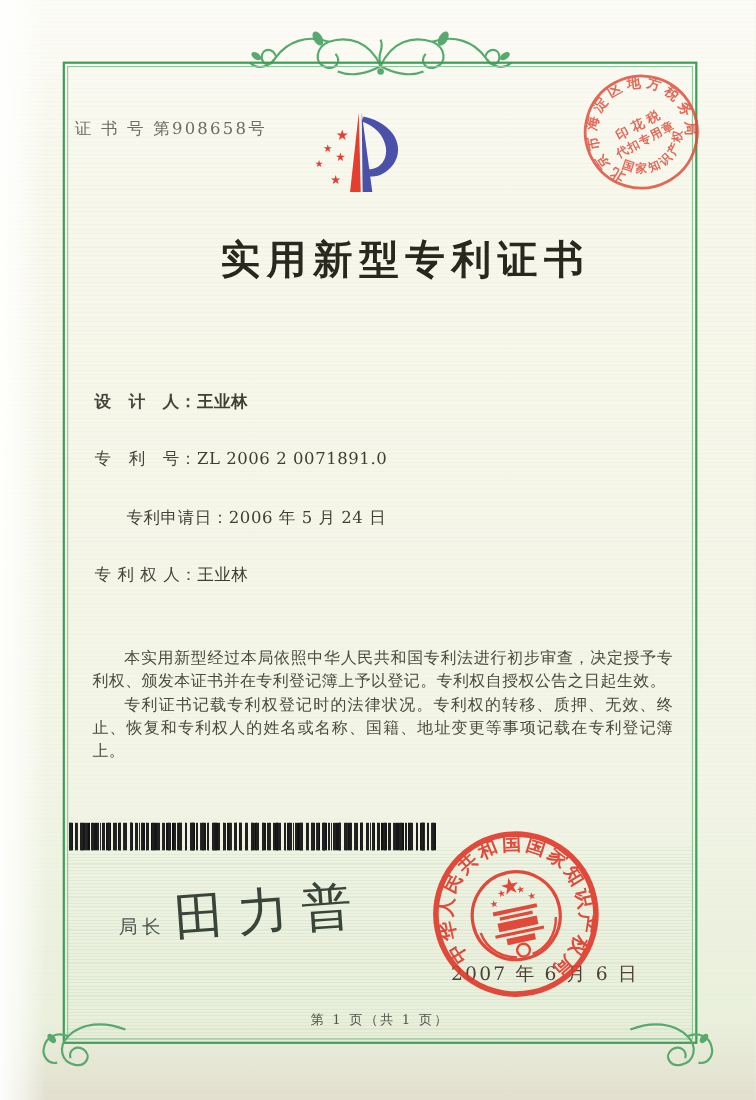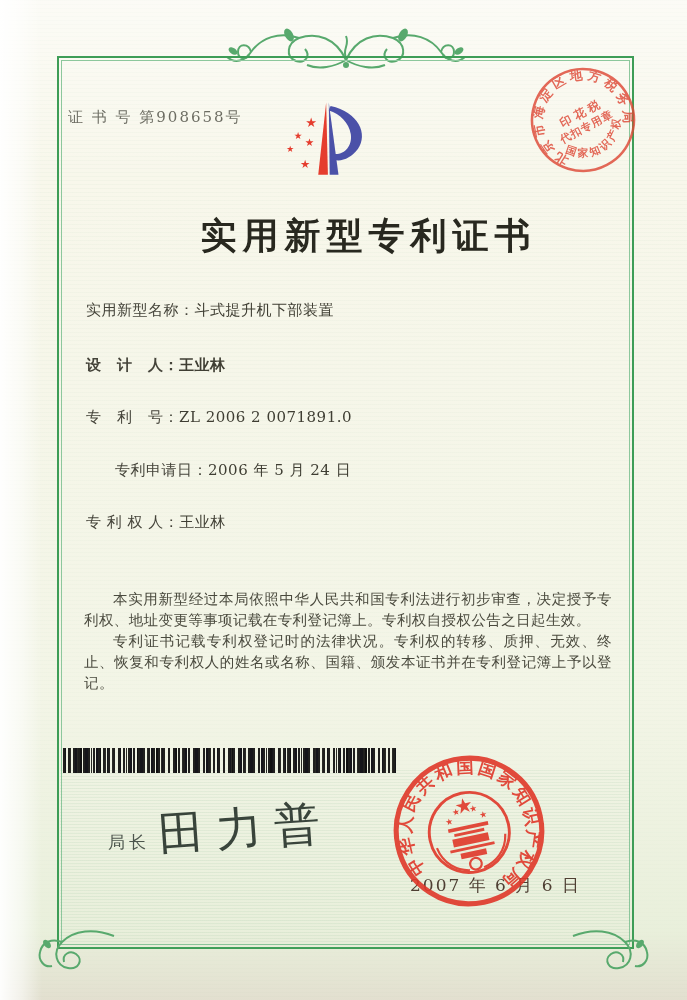--- a/index.html
+++ b/index.html
@@ -130,29 +130,28 @@
     </text>
     <text x="55" y="52" font-size="11.5" fill="#de4937" text-anchor="middle" font-weight="bold">印 花 税</text>
     <text x="55" y="66" font-size="10.5" fill="#de4937" text-anchor="middle" font-weight="bold" letter-spacing="1">代扣专用章</text>
     <text font-size="10.5" fill="#de4937" letter-spacing="2.5" class="seal-arc-text">
       <textPath href="#taxBottom" startOffset="8">国家知识产权局</textPath>
     </text>
   </svg>
 
   <div class="title">实用新型专利证书</div>
 
-  <div class="field f0"><span class="lbl">实用新型名称：</span><span>斗式提升机下部装置</span></div>
   <div class="field f1"><span class="lbl">设　计　人：</span><span>王业林</span></div>
   <div class="field f2"><span class="lbl">专　利　号：</span><span>ZL 2006 2 0071891.0</span></div>
   <div class="field f3"><span class="lbl">专利申请日：</span><span>2006 年 5 月 24 日</span></div>
   <div class="field f4"><span class="lbl">专 利 权 人：</span><span>王业林</span></div>
 
   <div class="body-text">
-    <p>本实用新型经过本局依照中华人民共和国专利法进行初步审查，决定授予专利权、地址变更等事项记载在专利登记簿上。专利权自授权公告之日起生效。</p>
-    <p>专利证书记载专利权登记时的法律状况。专利权的转移、质押、无效、终止、恢复和专利权人的姓名或名称、国籍、颁发本证书并在专利登记簿上予以登记。</p>
+    <p>本实用新型经过本局依照中华人民共和国专利法进行初步审查，决定授予专利权、颁发本证书并在专利登记簿上予以登记。专利权自授权公告之日起生效。</p>
+    <p>专利证书记载专利权登记时的法律状况。专利权的转移、质押、无效、终止、恢复和专利权人的姓名或名称、国籍、地址变更等事项记载在专利登记簿上。</p>
   </div>
 
   <div class="barcode"></div>
 
   <div class="director">局长</div>
   <div class="signature">田力普</div>
 
   <div class="grant-date">2007 年 6 月 6 日</div>
 
   <svg class="main-seal" viewBox="0 0 220 220">
@@ -176,20 +175,21 @@
         <rect x="85" y="117" width="50" height="11"></rect>
         <rect x="79" y="131" width="62" height="4"></rect>
         <rect x="92" y="138" width="36" height="8"></rect>
       </g>
       <circle cx="110" cy="156" r="8" fill="none" stroke="#e0382a" stroke-width="3"></circle>
       <path d="M62,124 C66,148 84,160 100,163" fill="none" stroke="#e0382a" stroke-width="3"></path>
       <path d="M158,124 C154,148 136,160 120,163" fill="none" stroke="#e0382a" stroke-width="3"></path>
     </g>
   </svg>
 
+  <div class="footer">第 1 页（共 1 页）</div>
 
   <svg class="corner-fl fl-left" viewBox="0 0 84 52">
     <g fill="none" stroke="#58a96d" stroke-width="2">
       <path d="M80,12 C60,4 40,6 28,18 C18,28 22,42 34,44 C44,46 50,36 42,30 C36,26 28,30 30,38"></path>
       <path d="M28,18 C18,14 8,18 6,28 C4,36 10,44 18,42"></path>
       <ellipse cx="13" cy="20" rx="3" ry="5" transform="rotate(-40 13 20)" fill="#58a96d" stroke="none"></ellipse>
     </g>
   </svg>
   <svg class="corner-fl fl-right" viewBox="0 0 84 52">
     <g fill="none" stroke="#58a96d" stroke-width="2">

